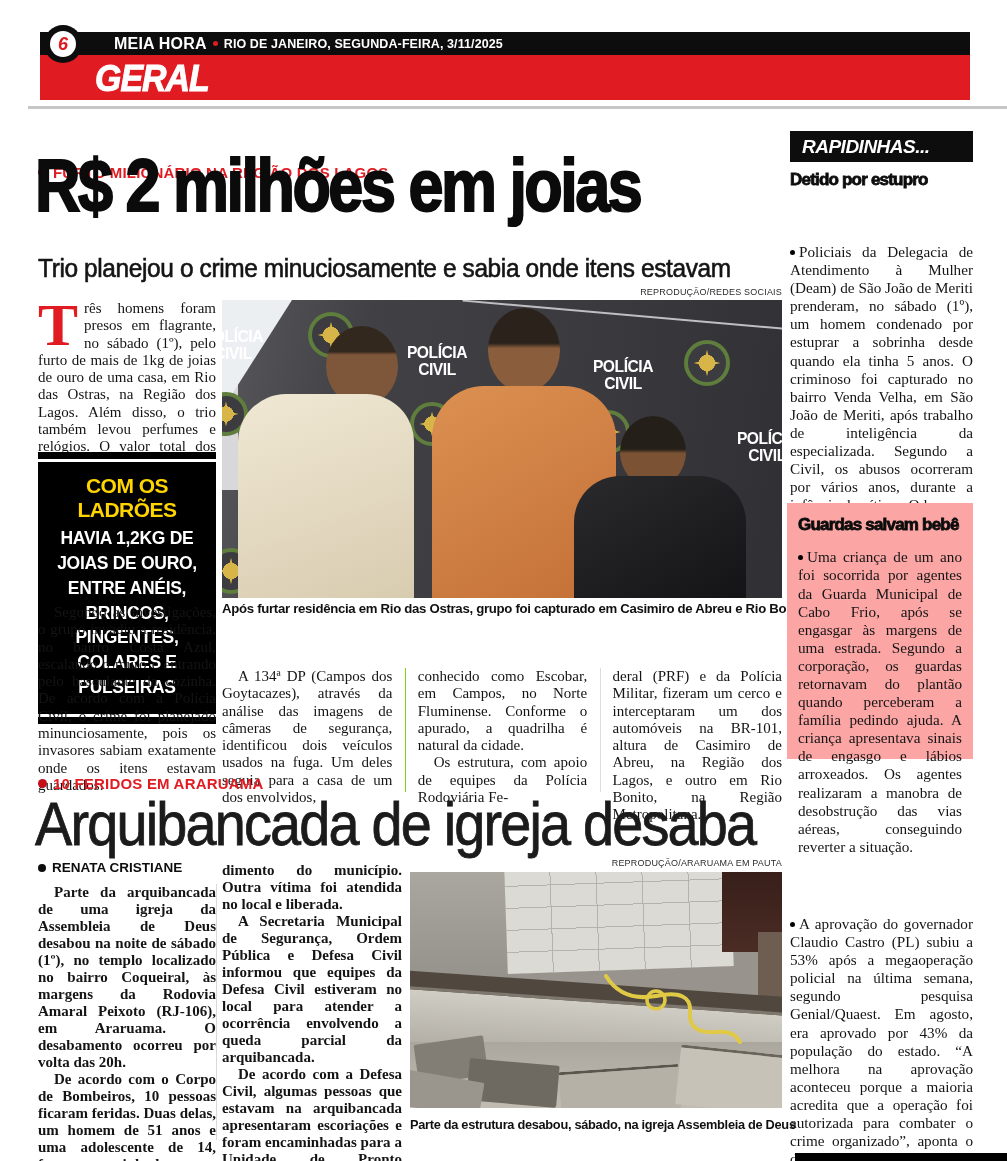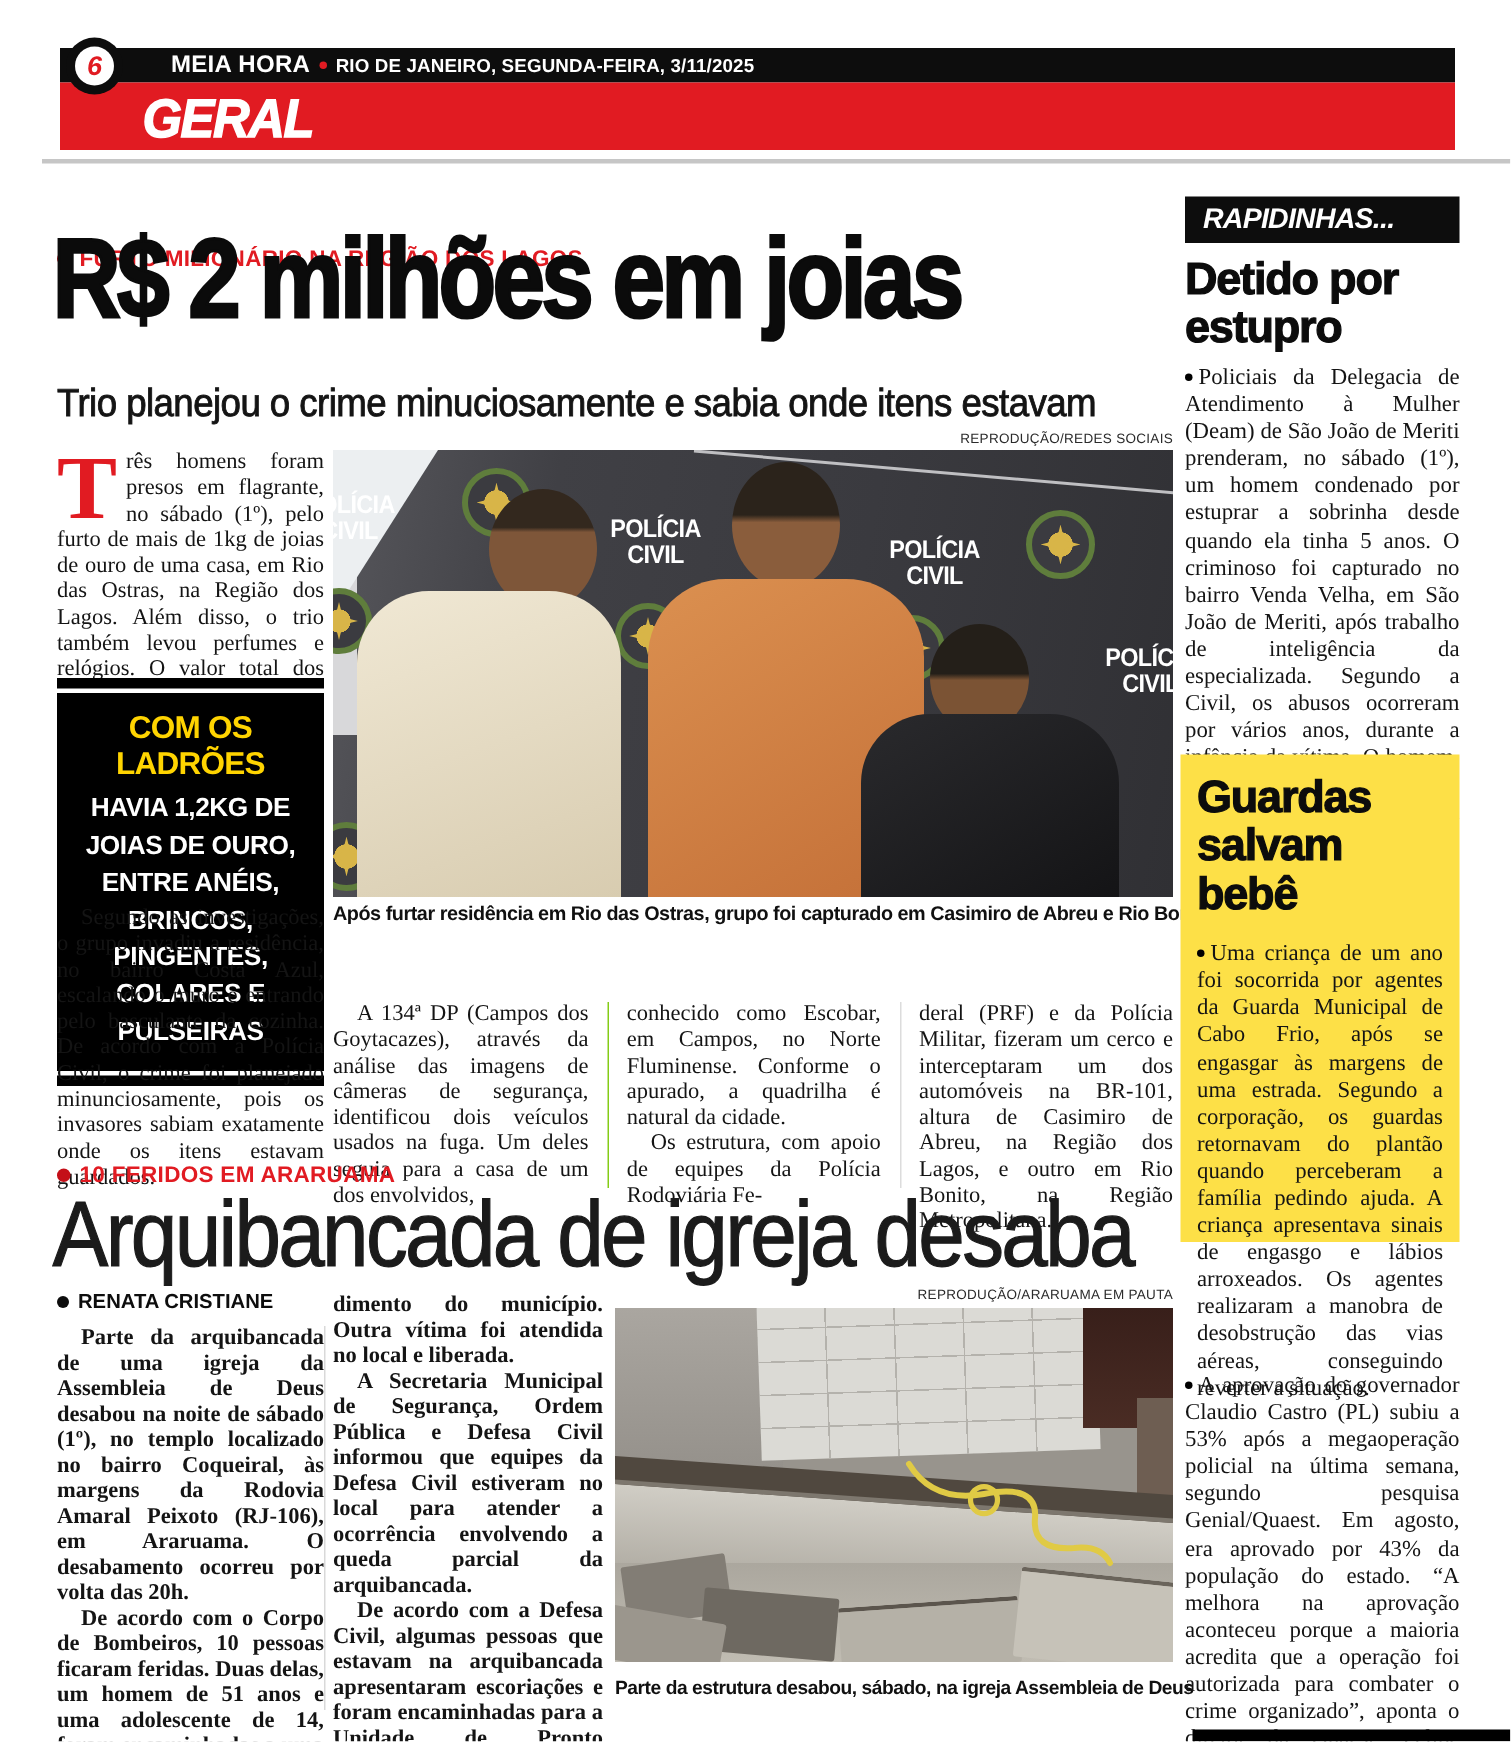--- a/index.html
+++ b/index.html
@@ -111,29 +111,29 @@
              background:linear-gradient(#d0cdc5,#b3afa6); border-top:3px solid #7d776e; }
   .p2-floor { position:absolute; left:0; top:170px; width:372px; height:66px;
               background:linear-gradient(#aba79e,#c0bcb2); }
   .chunk { position:absolute; border-radius:2px; }
   .p2-hose { position:absolute; inset:0; }
 
   
   .rapid-box { position:absolute; left:790px; top:131px; width:183px; height:31px; background:#0d0d0d;
                color:#fff; display:flex; align-items:center; padding-left:12px; }
   .rapid-box span { font-weight:700; font-style:italic; font-size:19px; letter-spacing:-0.5px; }
-  .sb-head { position:absolute; font-weight:700; font-size:30px; line-height:1.08;
+  .sb-head { position:absolute; font-weight:700; font-size:17px; line-height:1.08;
              letter-spacing:-0.8px; color:#0c0c0c; -webkit-text-stroke:0.8px #0c0c0c; }
   .sb-body { position:absolute; font-family:"Liberation Serif", serif; font-size:15.2px;
              line-height:18.1px; text-align:justify; color:#141414; }
   .bullet { display:inline-block; width:5px; height:5px; border-radius:50%; background:#000;
             margin:0 4px 2px 0; vertical-align:middle; }
   .sb1-head { left:790px; top:171px; width:183px; }
   .sb1-body { left:790px; top:243px; width:183px; }
-  .graybox { position:absolute; left:787px; top:503px; width:186px; height:325px; background:#fde047;
+  .graybox { position:absolute; left:787px; top:503px; width:186px; height:256px; background:#fca5a5;
              padding:13px 11px 0; }
   .graybox .sb-head { position:static; }
   .graybox .sb-body { position:static; margin-top:14px; }
   .sb3-head { left:790px; top:845px; width:183px; }
   .sb3-body { left:790px; top:915px; width:183px; }
 
   .bottom-strip { position:absolute; left:795px; top:1153px; width:212px; height:8px; background:#000; }
 </style>
 </head>
 <body>

